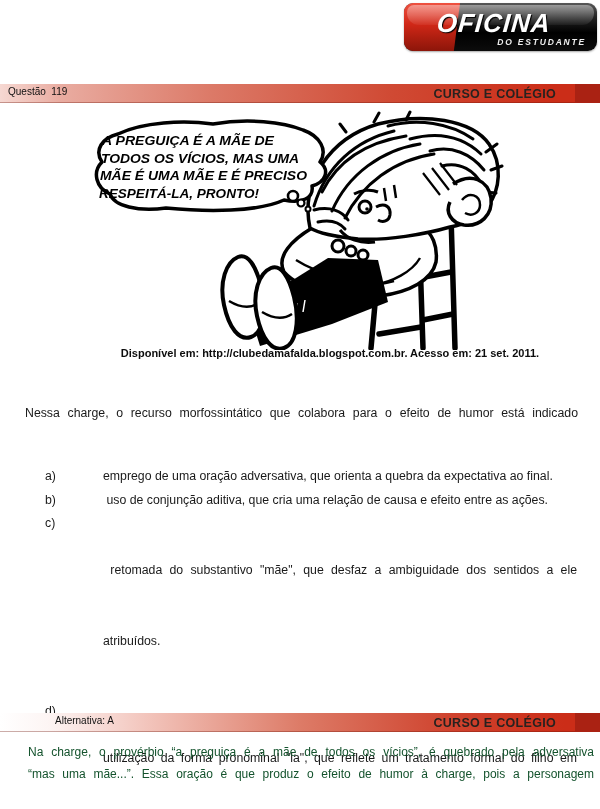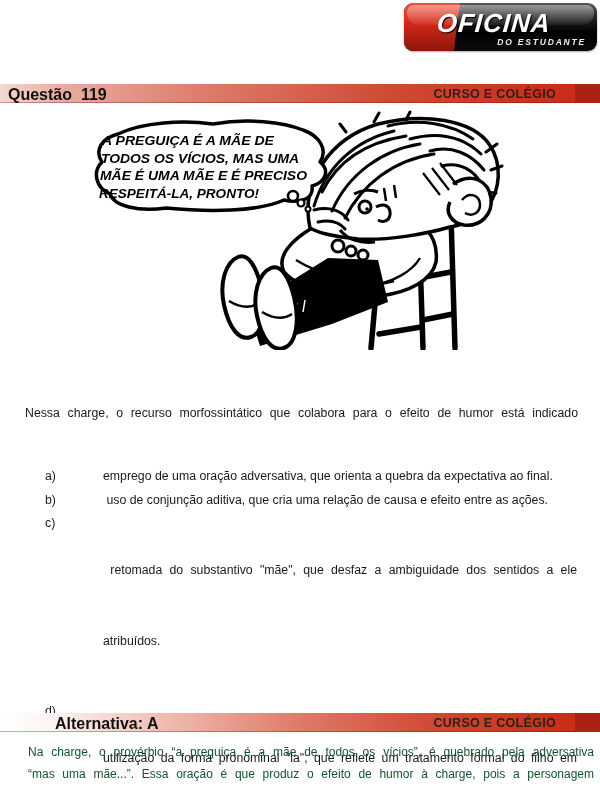--- a/index.html
+++ b/index.html
@@ -36,21 +36,21 @@
   }
 
   
   .bar { position:absolute; left:0; width:600px; height:19px;
          box-shadow:inset 0 -1px 0 rgba(110,20,10,.35); }
   .bar-q { top:84px;
     background:linear-gradient(90deg,#f6d8d2 0%,#e9aca1 10%,#dc7a68 35%,#d04a34 65%,#cb2d18 92%,#cb2d18 100%); }
   .bar-a { top:713px;
     background:linear-gradient(90deg,#ffffff 0%,#fdf5f4 8%,#f2c3ba 25%,#dd7b67 50%,#cf432e 75%,#cb2d18 94%,#cb2d18 100%); }
   .bar .cap { position:absolute; right:0; top:0; bottom:0; width:25px; background:#aa2213; }
-  .bar .left-label { position:absolute; top:2px; font-size:16px; font-weight:bold;
+  .bar .left-label { position:absolute; top:2px; font-size:10px; font-weight:normal;
                      color:#101010; white-space:pre; }
   .bar-q .left-label { left:8px; }
   .bar-a .left-label { left:55px; }
   .bar .right-label { position:absolute; top:3px; right:44px; font-size:12.5px;
                       font-weight:600; color:#28221f; letter-spacing:.3px; }
 
   
   .comic { position:absolute; left:88px; top:110px; width:424px; height:240px;font-style:italic; }
   .bubble-text { font-family:"Liberation Sans", sans-serif; font-weight:bold;
                  font-size:13px; fill:#000; }
@@ -155,20 +155,21 @@
         <circle cx="213" cy="93" r="3.5" fill="#fff" stroke="#000" stroke-width="2.2"></circle>
         <circle cx="220" cy="99" r="2.5" fill="#fff" stroke="#000" stroke-width="2"></circle>
         <text class="bubble-text" x="14" y="35" textLength="172" lengthAdjust="spacingAndGlyphs">A PREGUIÇA É A MÃE DE</text>
         <text class="bubble-text" x="13" y="53" textLength="198" lengthAdjust="spacingAndGlyphs">TODOS OS VÍCIOS, MAS UMA</text>
         <text class="bubble-text" x="12" y="70" textLength="207" lengthAdjust="spacingAndGlyphs">MÃE É UMA MÃE E É PRECISO</text>
         <text class="bubble-text" x="11" y="88" textLength="160" lengthAdjust="spacingAndGlyphs">RESPEITÁ-LA, PRONTO!</text>
       </g>
     </svg>
   </div>
 
+  <div class="credit">Disponível em: http://clubedamafalda.blogspot.com.br. Acesso em: 21 set. 2011.</div>
 
   <div class="stem">
     <div class="jl">Nessa charge, o recurso morfossintático que colabora para o efeito de humor está indicado</div>
   </div>
 
   <div class="options">
     <div class="opt">
       <span class="letter">a)</span>
       <span class="text"><span>emprego de uma oração adversativa, que orienta a quebra da expectativa ao final.</span></span>
     </div>

